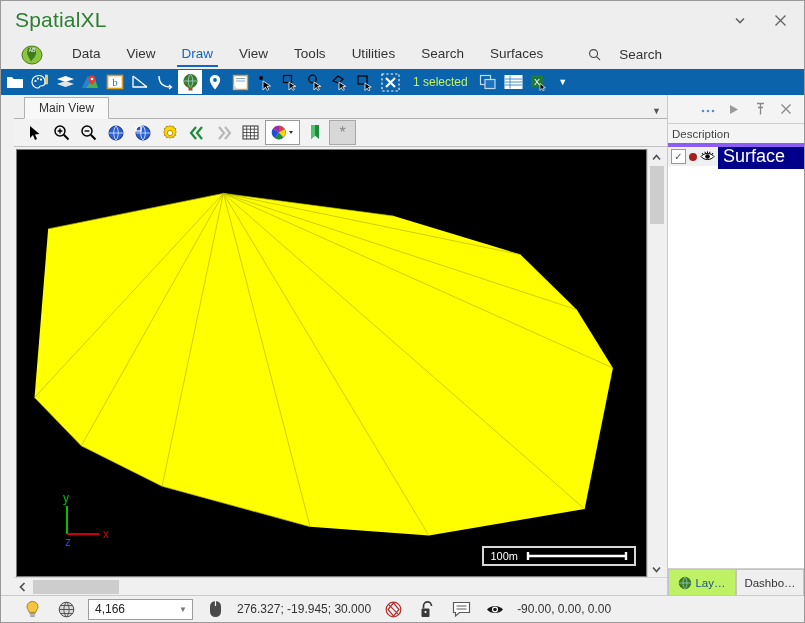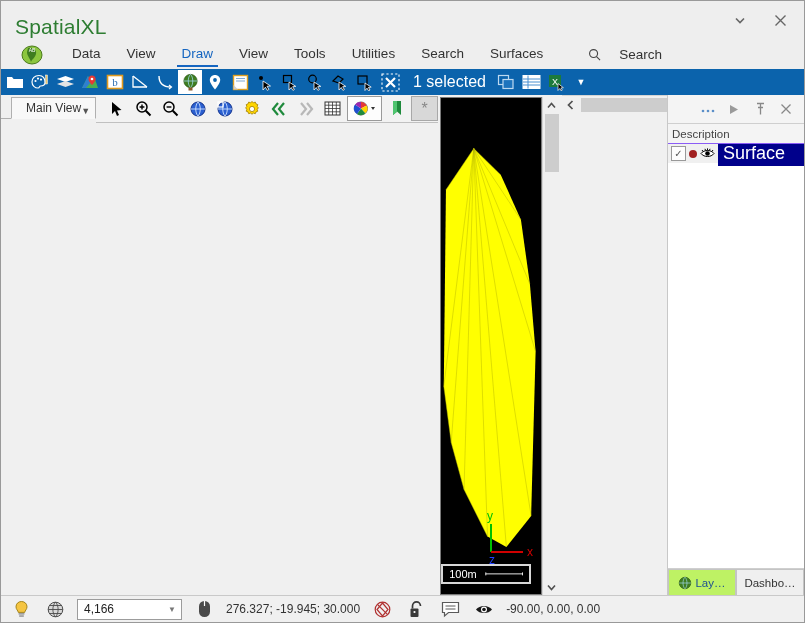--- a/index.html
+++ b/index.html
@@ -17,21 +17,21 @@
     background: #f0f0f0;
     display: flex;
     flex-direction: column;
   }
 
   
   .titlebar {
     height: 38px;
     background: #eeeeee;
     display: flex;
-    align-items: flex-end;
+    align-items: center;
     flex: 0 0 auto;
     position: relative;
   }
   .app-title {
     font-size: 21px;
     color: #2e7d32;
     padding-left: 14px;
     letter-spacing: .2px;
   }
   .title-btns {
@@ -97,44 +97,45 @@
     gap: 1px;
   }
   .tb-btn {
     width: 24px; height: 24px;
     display: flex; align-items: center; justify-content: center;
     flex: 0 0 auto;
     cursor: default;
   }
   .tb-btn.hot { background: #ffffff; }
   .tb-sel-label {
-    color: #ffffff;
-    font-size: 16px;
+    color: #bef264;
+    font-size: 12px;
     padding: 0 8px 0 10px;
     white-space: nowrap;
   }
   .tb-caret {
     color: #ffffff;
     font-size: 9px;
     width: 22px;
     text-align: center;
   }
 
   
   .body {
     flex: 1 1 auto;
     display: flex;
     min-height: 0;
     background: #f0f0f0;
   }
   .left {
     flex: 1 1 auto;
-    display: flex; flex-direction: row;
+    display: flex; flex-direction: column;
     min-width: 0;
     background: #f0f0f0;
+    margin-left: 13px;
   }
 
   
   .tabstrip {
     height: 23px;
     display: flex;
     align-items: flex-end;
     background: #f0f0f0;
     position: relative;
     flex: 0 0 auto;
@@ -278,21 +279,21 @@
   }
   .dock-btn {
     width: 24px; height: 22px;
     display: flex; align-items: center; justify-content: center;
     color: #888; font-size: 12px;
     cursor: default;
   }
   .list-header {
     height: 19px;
     background: #f4f4f4;
-    border-bottom: 1px solid #8b5cf6;
+    border-bottom: 4px solid #8b5cf6;
     display: flex; align-items: center;
     padding-left: 4px;
     font-size: 11.5px;
     color: #444;
     flex: 0 0 auto;
   }
   .list-body {
     flex: 1 1 auto;
     background: #ffffff;
     overflow: hidden;
@@ -348,21 +349,21 @@
   }
   .dock-tab.inactive { color: #333; background: #efefef; }
 
   
   .statusbar {
     height: 26px;
     background: #f0f0f0;
     border-top: 1px solid #c9c9c9;
     display: flex; align-items: center;
     flex: 0 0 auto;
-    padding-left: 8px;
+    padding-left: 19px;
     gap: 10px;
     font-size: 12px;
     color: #333;
   }
   .sb-icon {
     width: 24px; height: 22px;
     display: flex; align-items: center; justify-content: center;
     flex: 0 0 auto;
     cursor: default;
   }

